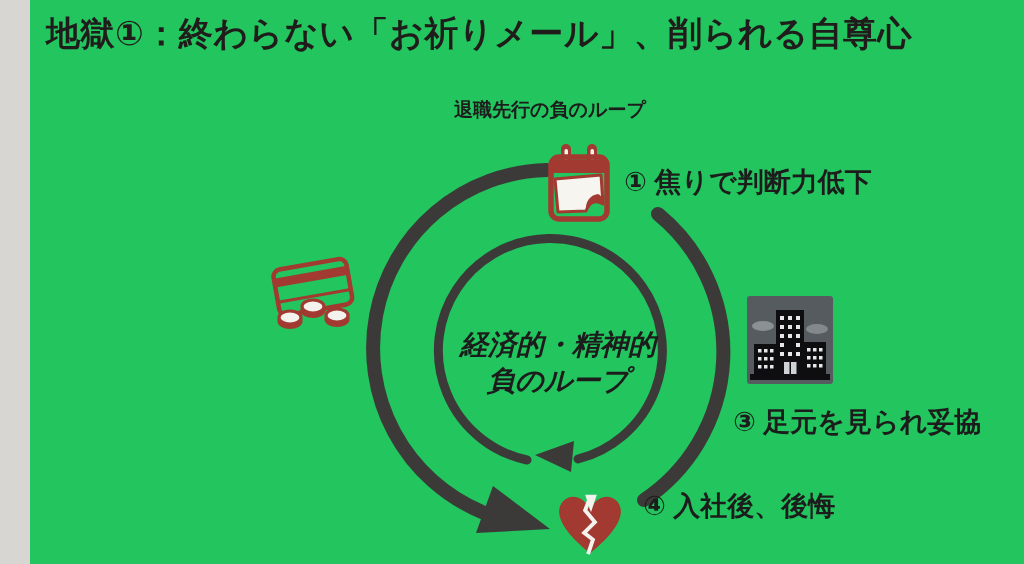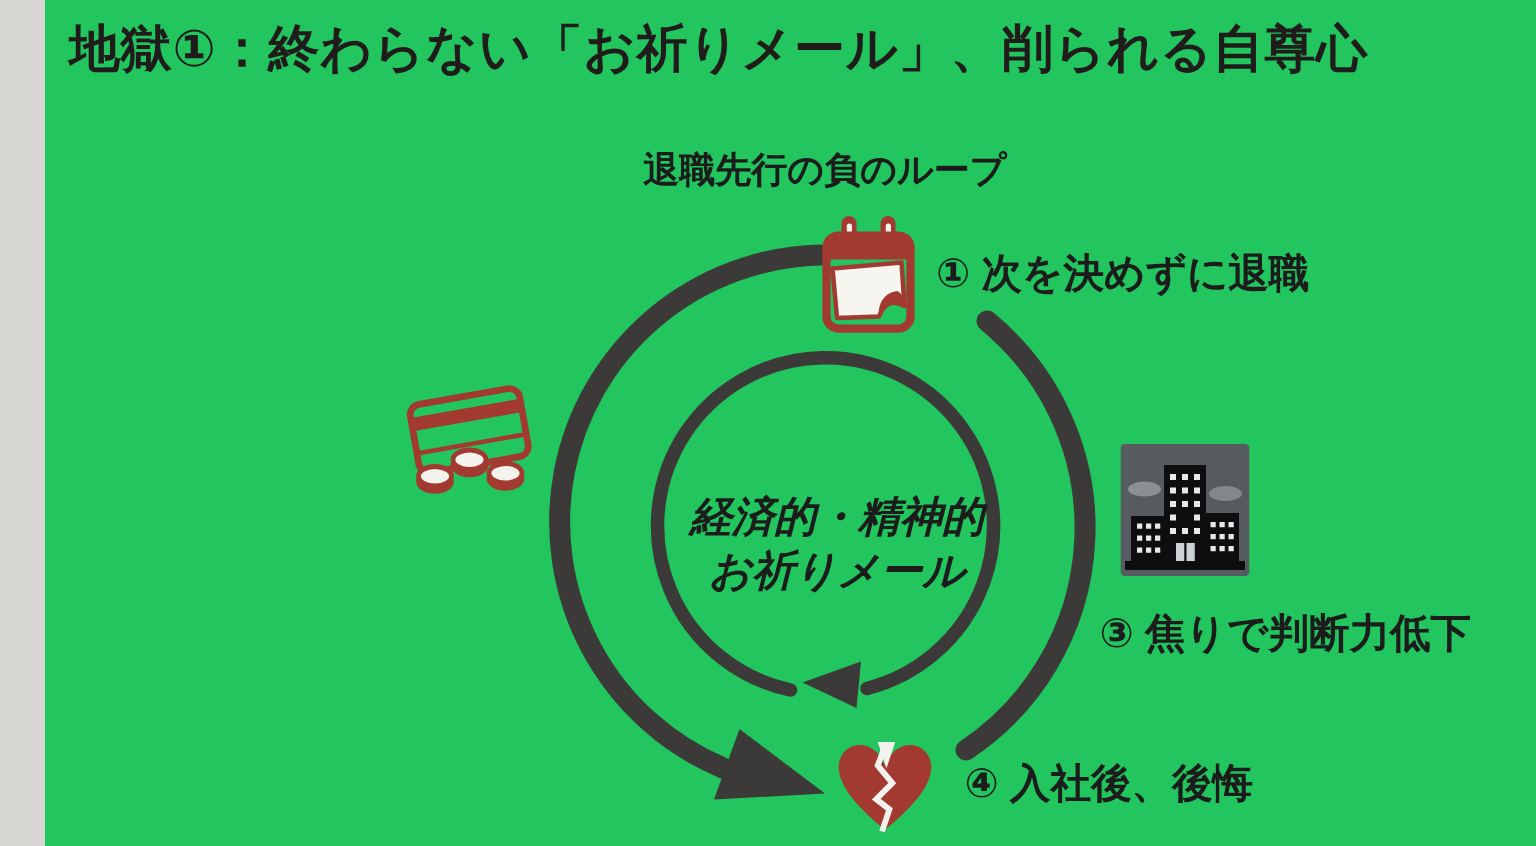--- a/index.html
+++ b/index.html
@@ -18,34 +18,34 @@
   .abs{position:absolute;}
   .slide-title{
     left:16px;top:12px;width:980px;
     font-size:34px;font-weight:800;line-height:1.25;
     color:#201c1b;letter-spacing:.5px;
     margin:0;
   }
   .loop-heading{
     left:260px;top:97px;width:520px;
     text-align:center;
-    font-size:24px;font-weight:800;color:#1c1c1c;
+    font-size:19px;font-weight:800;color:#1c1c1c;
   }
   .center-label{
     left:398px;top:327px;width:260px;
     text-align:center;
     font-size:28px;font-weight:800;line-height:36px;color:#1c1c1c;font-style:italic;
   }
   .step-label{
     font-size:27px;font-weight:700;color:#1c1c1c;white-space:nowrap;
   }
   .lbl-1{left:594px;top:164px;}
   .lbl-2{left:72px;top:332px;}
   .lbl-3{left:703px;top:404px;}
-  .lbl-4{left:613px;top:504px;}
+  .lbl-4{left:613px;top:488px;}
   .arcs{left:0;top:0;}
   .icon-calendar{left:517px;top:142px;}
   .icon-wallet{left:233px;top:246px;}
   .icon-building{left:717px;top:296px;}
   .icon-heart{left:521px;top:488px;}
 </style>
 </head>
 <body>
 
 <div class="stage">
@@ -61,36 +61,36 @@
     <polygon points="463,486 446,533 520,529" fill="#3b3a38"></polygon>
 
     <path d="M 628 214 A 178 178 0 0 1 614 500" fill="none" stroke="#3b3a38" stroke-width="14" stroke-linecap="round"></path>
 
     <path d="M 497 460 A 112 112 0 1 1 548 459" fill="none" stroke="#3b3a38" stroke-width="9" stroke-linecap="round"></path>
     <polygon points="505,455 544,441 541,472" fill="#3b3a38"></polygon>
   </svg>
 
   <div class="abs center-label">
     <div>経済的・精神的</div>
-    <div>お祈りメール</div>
+    <div>負のループ</div>
   </div>
 
   <div class="abs icon-calendar">
     <svg width="64" height="82" viewBox="0 0 64 82" aria-hidden="true">
       <rect x="14" y="2" width="10" height="22" rx="5" fill="#a23a31"></rect>
       <rect x="17.5" y="7" width="3.5" height="11" rx="1.7" fill="#f4f2ed"></rect>
       <rect x="40" y="2" width="10" height="22" rx="5" fill="#a23a31"></rect>
       <rect x="43.5" y="7" width="3.5" height="11" rx="1.7" fill="#f4f2ed"></rect>
       <rect x="4" y="15" width="56" height="62" rx="8" fill="none" stroke="#a23a31" stroke-width="5.5"></rect>
       <path d="M10 17.5 h44 a6 6 0 0 1 6 6 v7.5 h-56 v-7.5 a6 6 0 0 1 6 -6 z" fill="#a23a31"></path>
       <path d="M8 37 L54 33 L56 62 C47 57 42 61 39 69 L11 70 Z" fill="#f7f5f0" stroke="#a23a31" stroke-width="3" stroke-linejoin="round"></path>
       <path d="M56 62 C47 57 42 61 39 69 C38 60 43 53 51 52 C54 53 55.5 56 56 62 Z" fill="#a23a31"></path>
     </svg>
   </div>
-  <div class="abs step-label lbl-1">① 次を決めずに退職</div>
+  <div class="abs step-label lbl-1">① 焦りで判断力低下</div>
 
   <div class="abs icon-wallet">
     <svg width="98" height="84" viewBox="0 0 98 84" aria-hidden="true">
       <g transform="rotate(-10 50 42)">
         <rect x="13" y="18" width="74" height="46" rx="7" fill="none" stroke="#a23a31" stroke-width="4.5" stroke-linejoin="round"></rect>
         <rect x="13" y="26" width="74" height="9" fill="#a23a31"></rect>
         <line x1="13" y1="50" x2="87" y2="50" stroke="#a23a31" stroke-width="3"></line>
       </g>
       <g stroke="#a23a31" stroke-width="3.2">
         <ellipse cx="50" cy="64" rx="11" ry="6.5" fill="#a23a31"></ellipse>
@@ -143,21 +143,21 @@
           <rect x="72" y="60" width="3.5" height="3.5"></rect>
         <rect x="60" y="68" width="3.5" height="3.5"></rect>
           <rect x="66" y="68" width="3.5" height="3.5"></rect>
           <rect x="72" y="68" width="3.5" height="3.5"></rect>
       </g>
       <rect x="37" y="66" width="5.5" height="12" fill="#cfd2d4"></rect>
       <rect x="44" y="66" width="5.5" height="12" fill="#cfd2d4"></rect>
       <rect x="3" y="78" width="80" height="6" fill="#0e0e10"></rect>
     </svg>
   </div>
-  <div class="abs step-label lbl-3">③ 焦りで判断力低下</div>
+  <div class="abs step-label lbl-3">③ 足元を見られ妥協</div>
 
   <div class="abs icon-heart">
     <svg width="78" height="70" viewBox="0 0 80 70" aria-hidden="true">
       <path d="M40 66 C10 42 3 24 12 13 C20 4 33 8 38 18 L40 22 L42 18 C47 8 60 4 68 13 C77 24 70 42 40 66 Z" fill="#a23a31"></path>
       <polyline points="40,9 35,22 45,34 34,45 43,52 38,67" fill="none" stroke="#f4f2ed" stroke-width="4" stroke-linejoin="miter"></polyline>
       <polygon points="35,6 47,6 41,24" fill="#f4f2ed"></polygon>
     </svg>
   </div>
   <div class="abs step-label lbl-4">④ 入社後、後悔</div>
 

